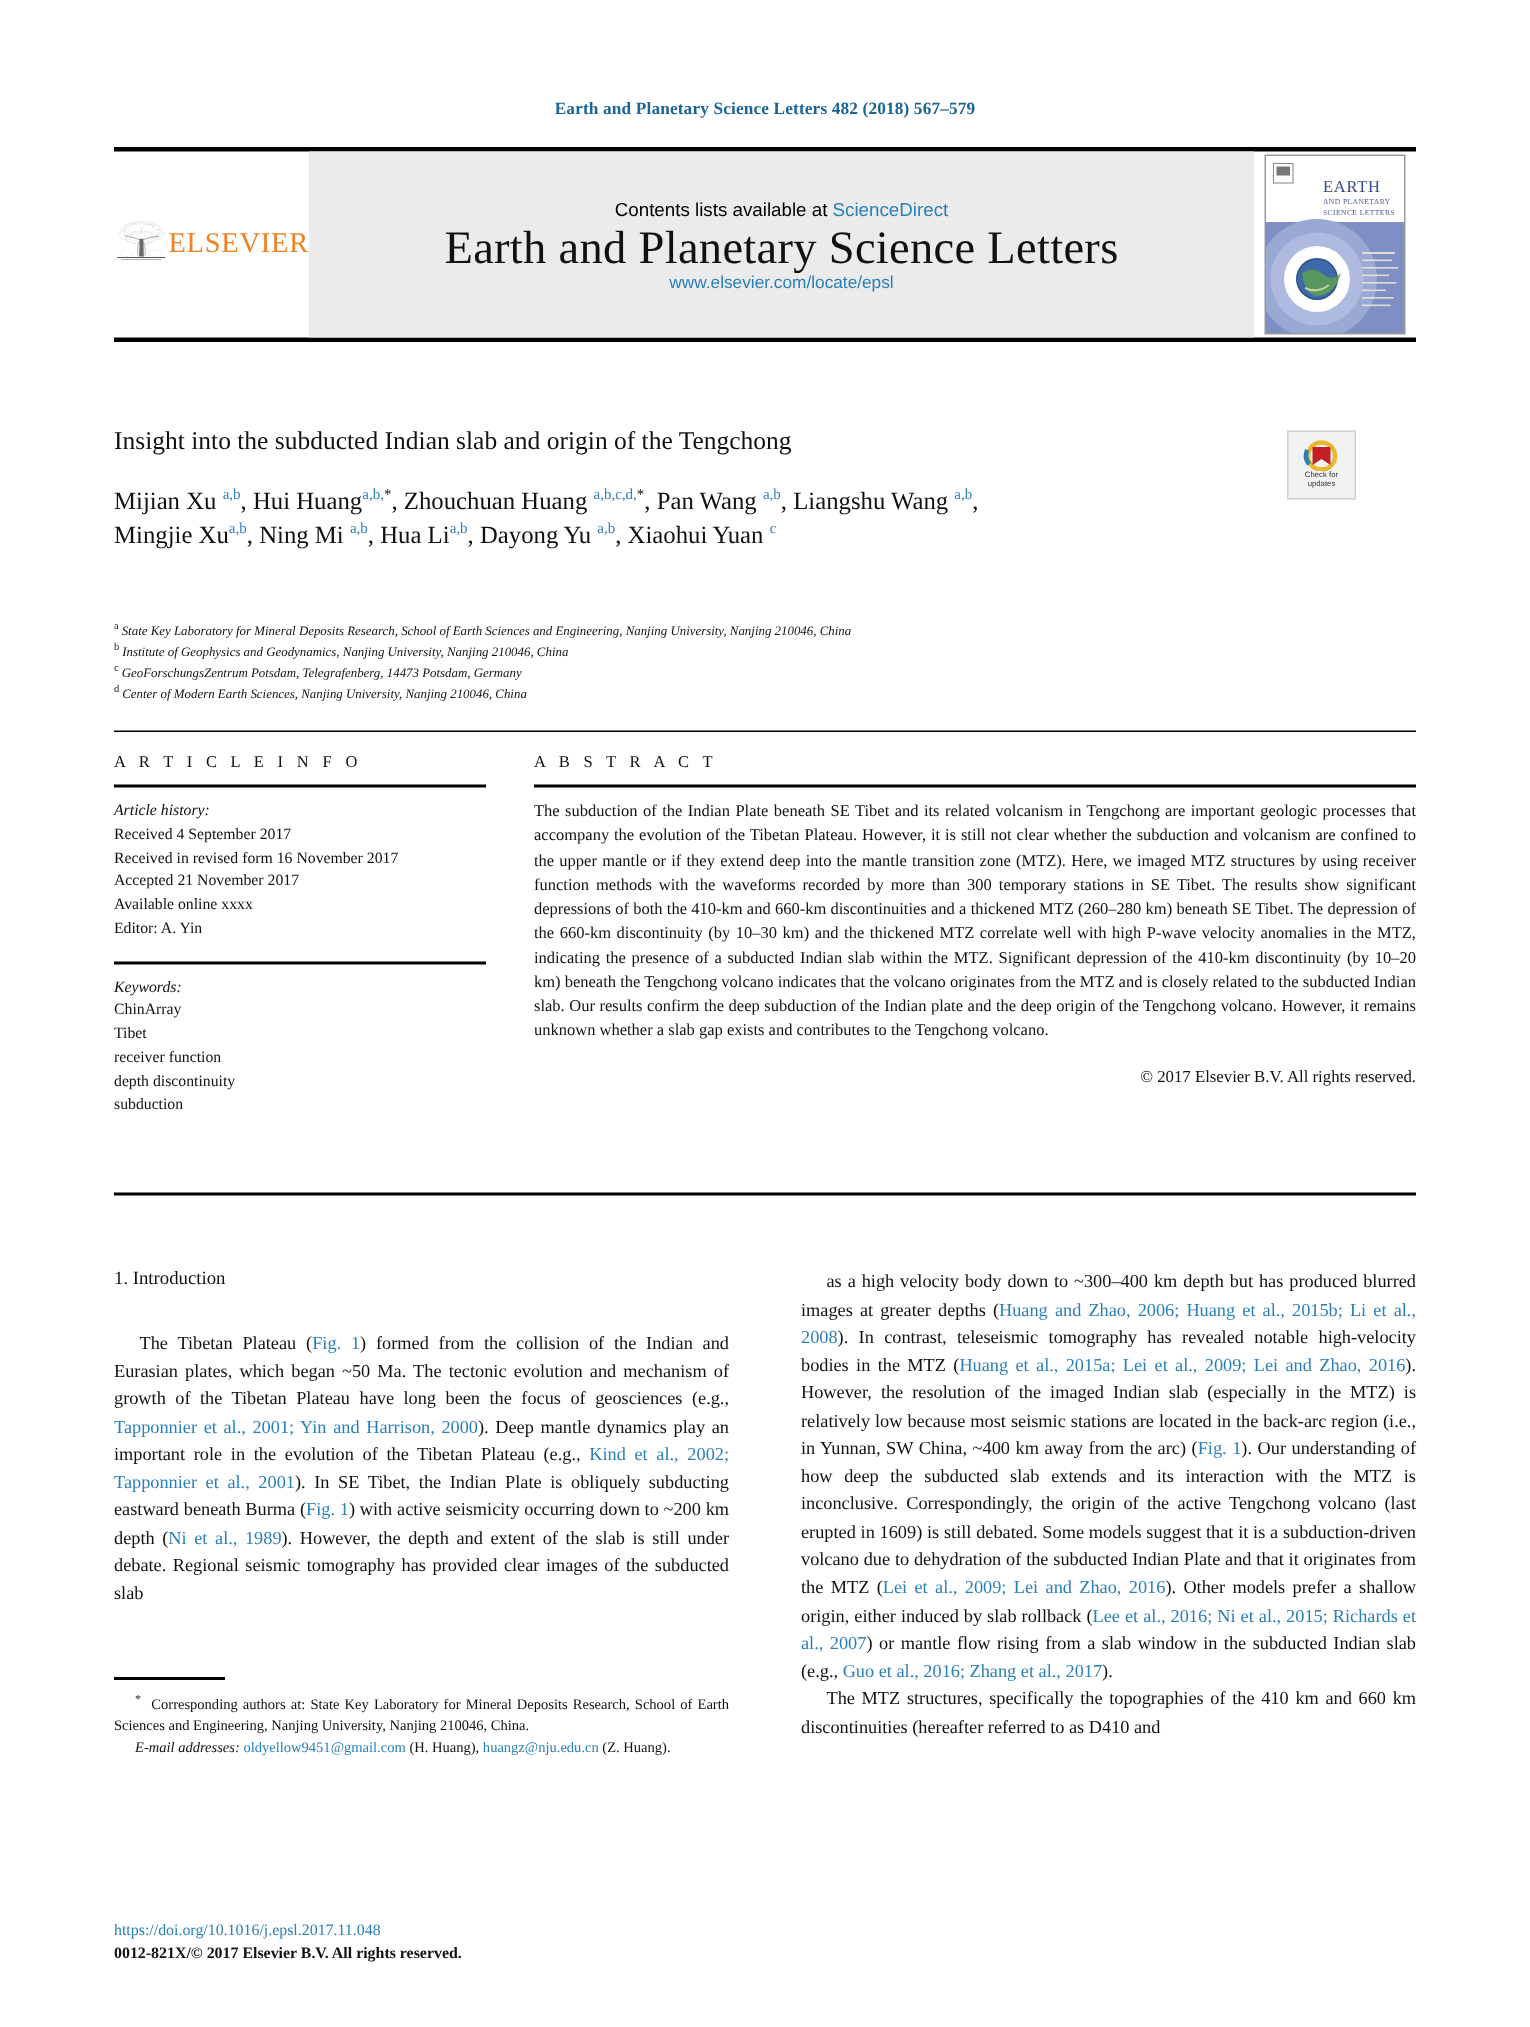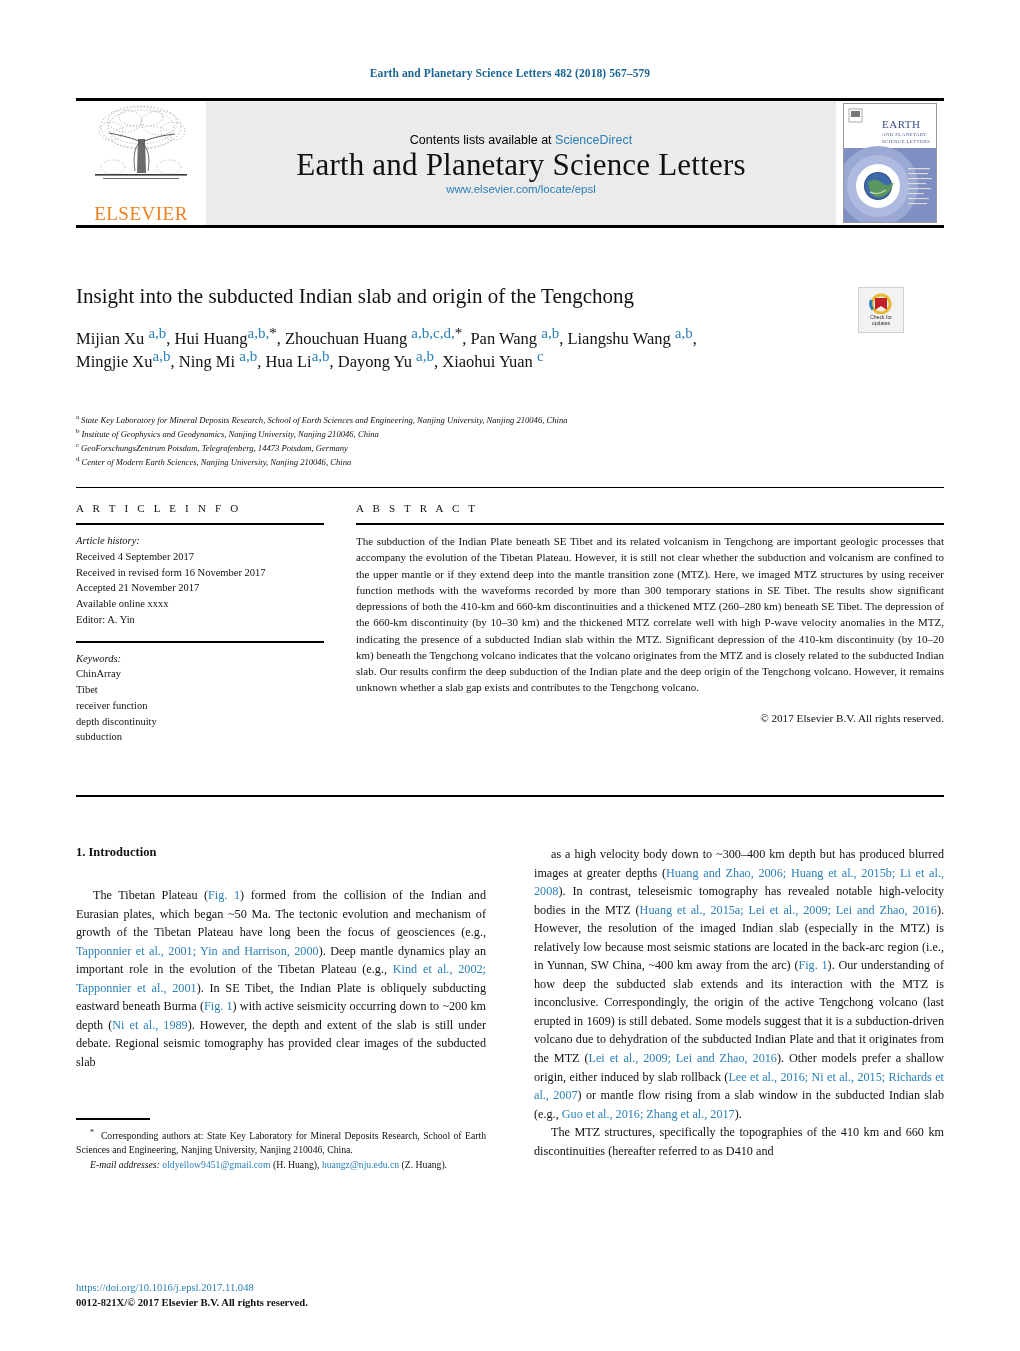--- a/index.html
+++ b/index.html
@@ -48,23 +48,23 @@
   }
   .masthead-body {
     display: flex;
     align-items: stretch;
     height: 124px;
   }
   .elsevier-logo {
     width: 130px;
     flex: 0 0 130px;
     display: flex;
-    flex-direction: column;
+    flex-direction: row;
     align-items: center;
-    justify-content: space-between;
+    justify-content: flex-end;
     padding-bottom: 2px;
     box-sizing: border-box;
   }
   .tree-svg { display:block; }
   .elsevier-word {
     font-family: "Liberation Serif", serif;
     font-size: 19px;
     letter-spacing: 0.5px;
     color: #f08020;
     font-weight: normal;
@@ -116,36 +116,36 @@
     overflow: hidden;
   }
 
   
   .title-block {
     position: absolute;
     left: 76px; top: 283px;
     width: 770px;
   }
   .paper-title {
-    font-size: 21px;
+    font-size: 17px;
     line-height: 1.28;
     color: #111;
     font-weight: normal;
     margin: 0;
     font-family: "Liberation Serif", serif;
   }
   .authors {
     margin-top: 17px;
     font-size: 16.5px;
     line-height: 1.42;
     color: #111;
     font-family: "Liberation Serif", serif;
   }
   .authors sup {
-    font-size: 15px;
+    font-size: 10px;
     color: #2a7fb8;
     vertical-align: super;
     line-height: 0;
   }
   .authors sup.ast { color: #111; }
 
   .crossmark {
     position: absolute;
     left: 858px; top: 287px;
     width: 46px;
@@ -258,21 +258,21 @@
     left: 76px; top: 845px;
     width: 410px;
   }
   .col-right {
     position: absolute;
     left: 534px; top: 845px;
     width: 410px;
   }
   .body-heading {
     font-size: 12.5px;
-    font-weight: bold;
+    font-weight: normal;
     font-family: "Liberation Serif", serif;
     color: #111;
     margin: 0 0 26px 0;
   }
   .body-p {
     font-size: 12.2px;
     line-height: 1.52;
     text-align: justify;
     text-indent: 17px;
     font-family: "Liberation Serif", serif;

